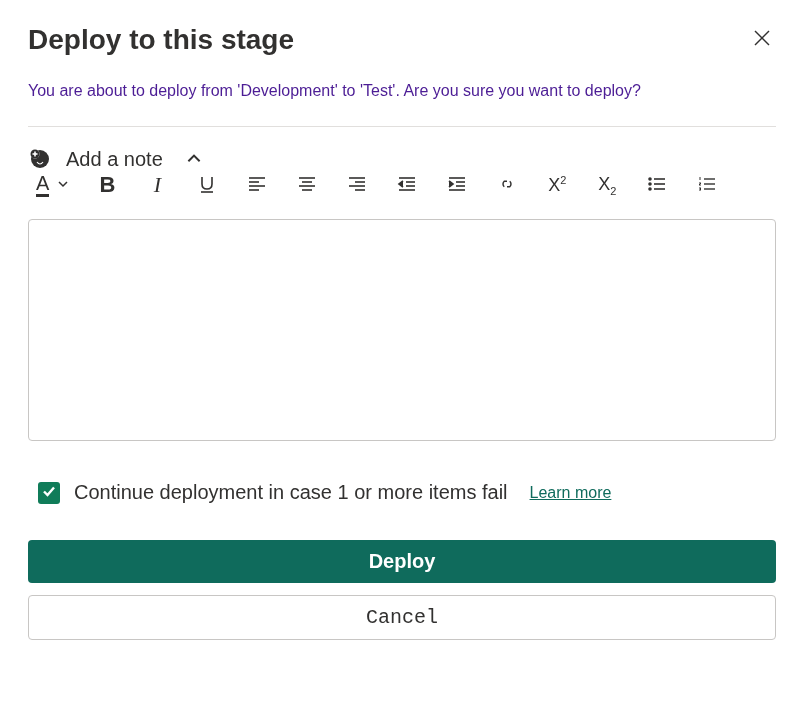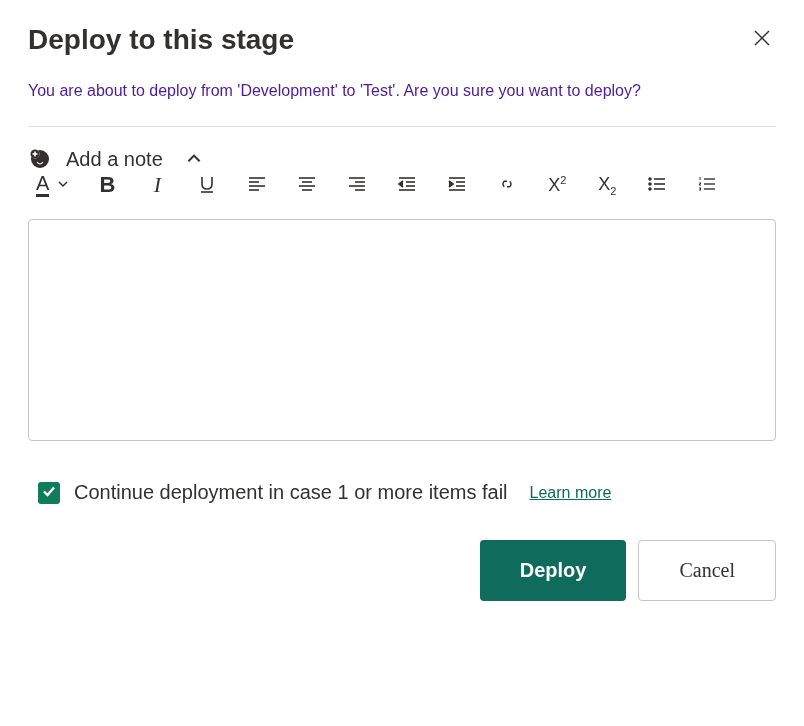--- a/index.html
+++ b/index.html
@@ -137,41 +137,42 @@
       color: #0f6b5c;
       text-decoration: underline;
       cursor: pointer;
       margin-left: 8px;
     }
     .footer {
       display: flex;
       justify-content: flex-end;
       gap: 12px;
       margin-top: 8px;
+      flex-direction: column;
     }
     .btn-primary {
       background: #0f6b5c;
       color: #fff;
       border: none;
       border-radius: 4px;
       padding: 10px 40px;
       font-size: 20px;
       font-weight: 600;
       cursor: pointer;
       font-family: inherit;
     }
     .btn-secondary {
       background: #fff;
       color: #323130;
       border: 1px solid #c8c6c4;
       border-radius: 4px;
-      padding: 18px 40px;
-      font-size: 20px;
-      cursor: pointer;
-      font-family: Liberation Serif, serif;
+      padding: 10px 40px;
+      font-size: 20px;
+      cursor: pointer;
+      font-family: Liberation Mono, monospace;
     }
   </style>
 </head>
 <body>
 
 
 
 <div class="header">
   <h1 class="title">Deploy to this stage</h1>
   <button class="close-btn">

